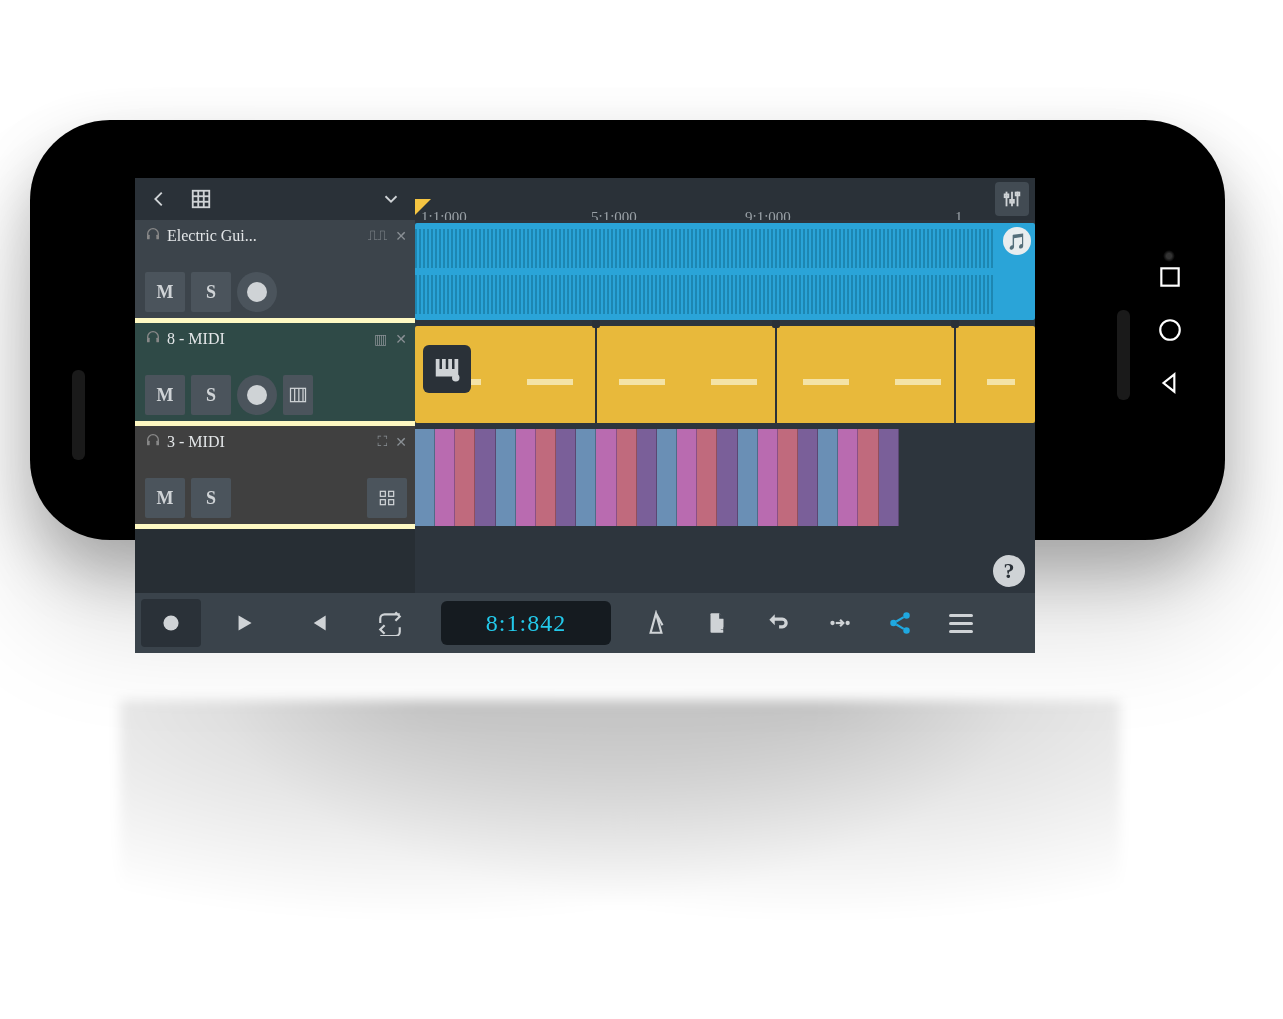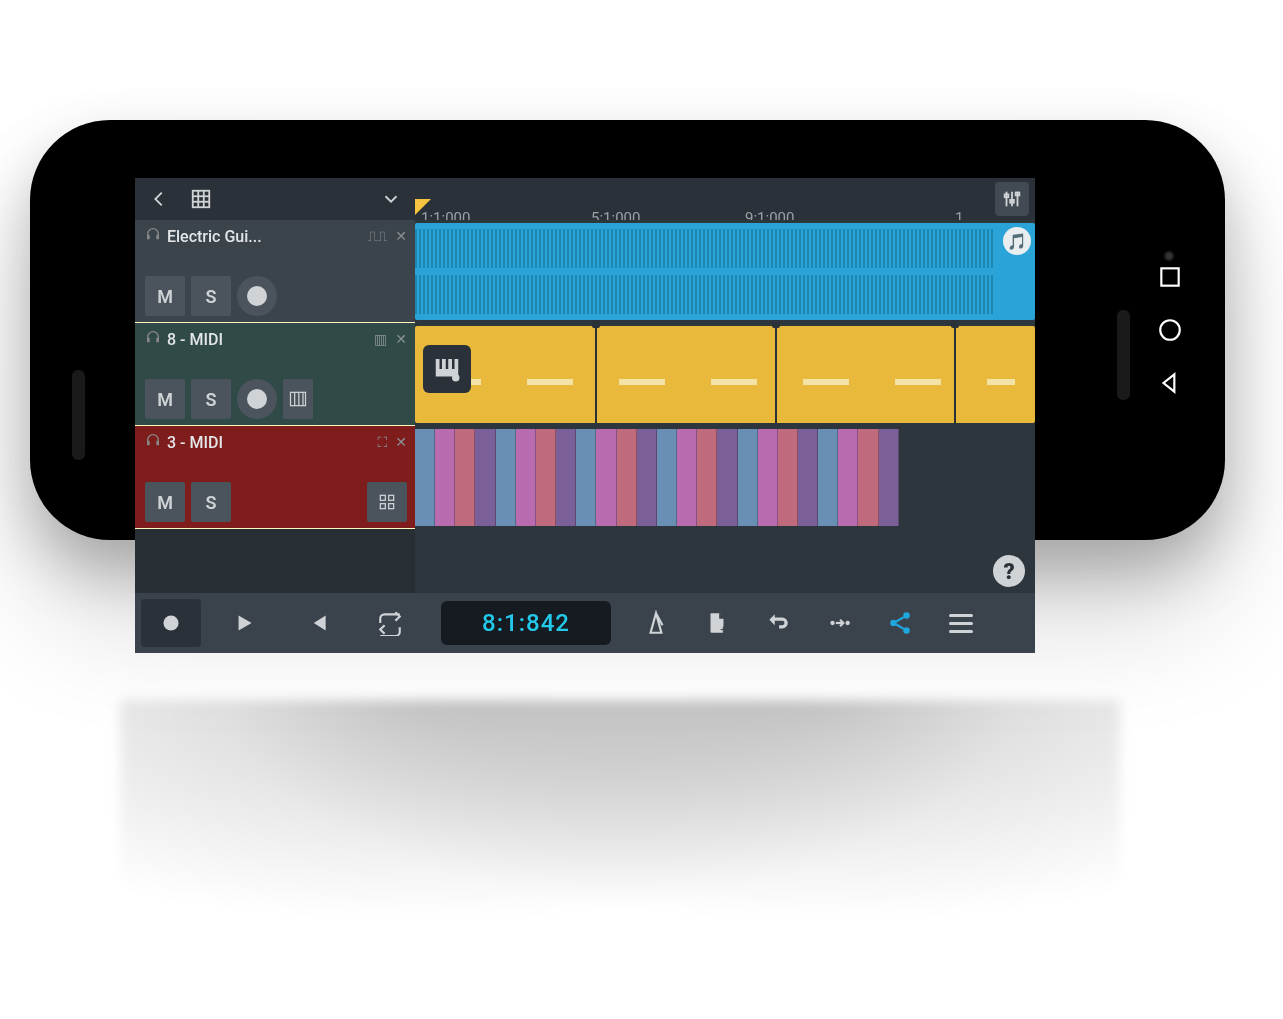--- a/index.html
+++ b/index.html
@@ -13,20 +13,21 @@
   }
   .phone {
     position: absolute;
     top: 120px;
     left: 30px;
     width: 1195px;
     height: 420px;
     background: #000;
     border-radius: 80px;
     box-shadow: 0 30px 60px rgba(0,0,0,0.25), 0 80px 120px rgba(0,0,0,0.15);
+    font-family: Liberation Serif, serif;
   }
   .phone::before, .phone::after {
     content: "";
     position: absolute;
     background: #1a1a1a;
     border-radius: 6px;
   }
   
   .phone::before { left: 42px; top: 250px; width: 13px; height: 90px; }
   
@@ -114,29 +115,29 @@
     position:relative;
   }
   .track-panel {
     width:280px;
     background:#272e34;
     display:flex;
     flex-direction:column;
   }
   .track {
     height:103px;
-    border-bottom:1px solid #fef9c3;
+    border-bottom:5px solid #fef9c3;
     padding:6px 8px 6px 10px;
     display:flex;
     flex-direction:column;
     justify-content:space-between;
   }
   .track.t1 { background:#3c444b; }
   .track.t2 { background:#2f4a47; }
-  .track.t3 { background:#7f1d1d; }
+  .track.t3 { background:#404040; }
   .track-header {
     display:flex;
     align-items:center;
     gap:6px;
     color:#e3e6e8;
     font-size:16px;
     font-weight:500;
   }
   .track-header .hp-icon svg { width:16px; height:16px; fill:#888; }
   .track-header .hicons {

